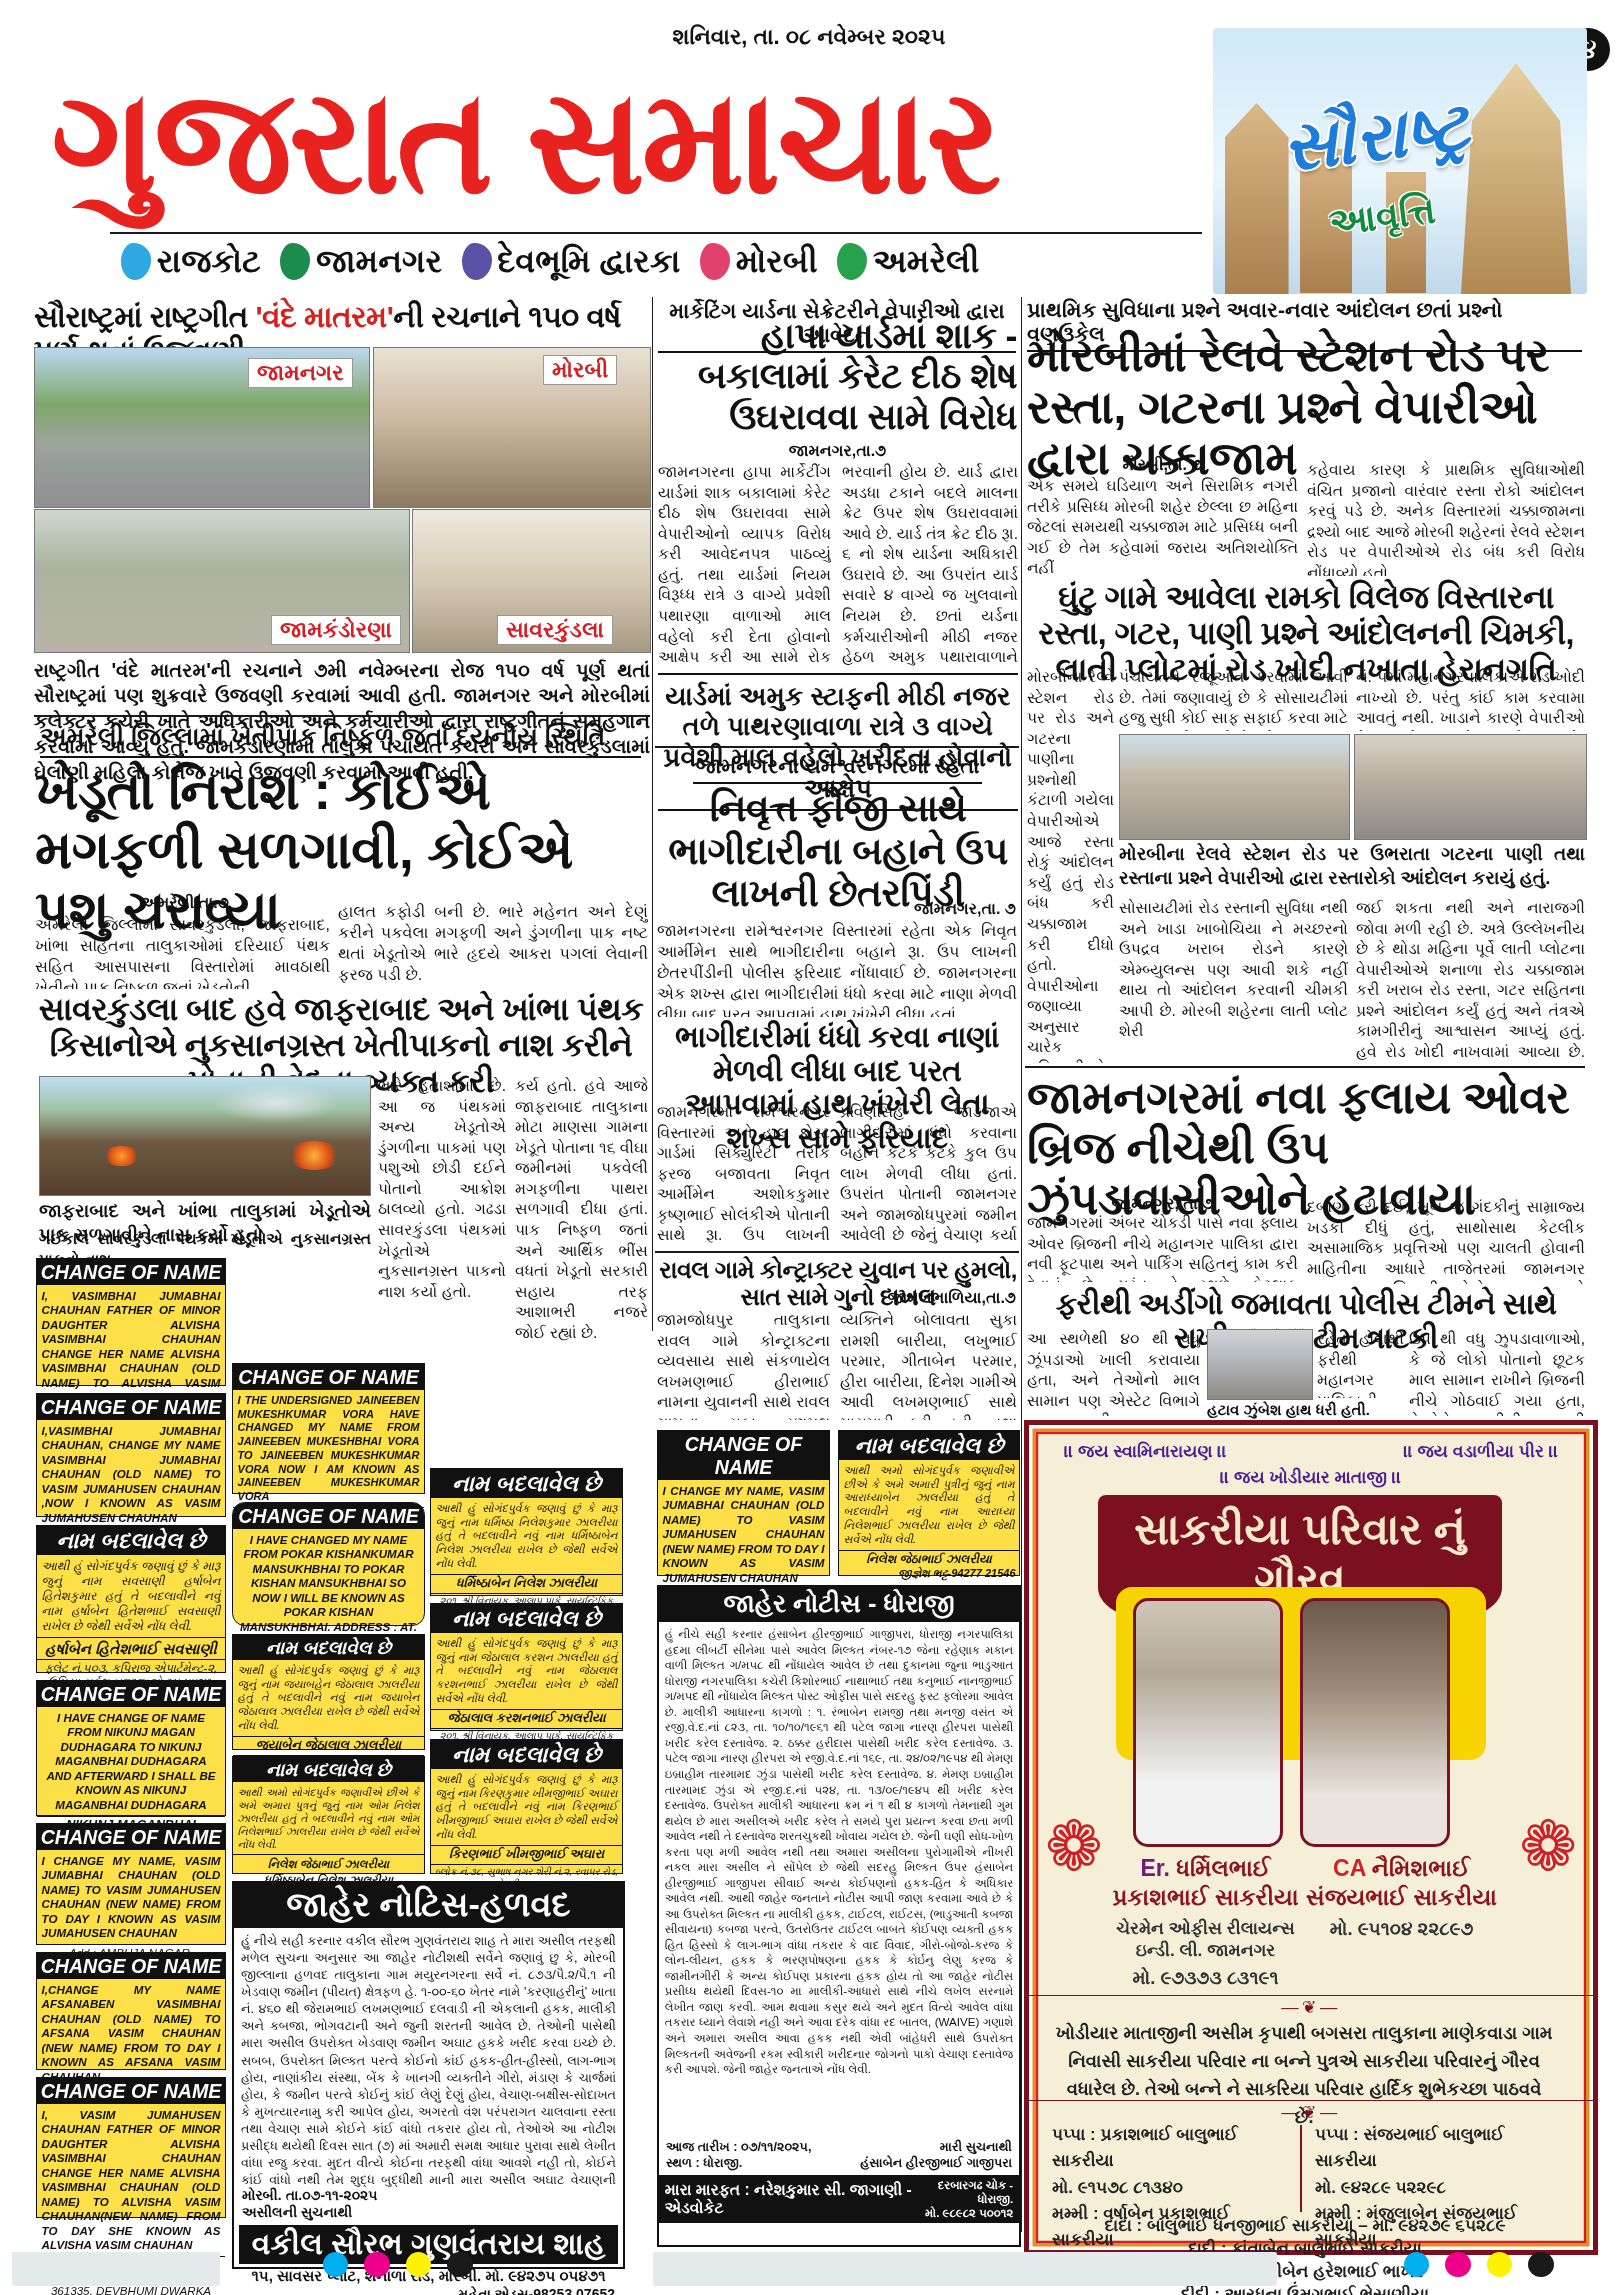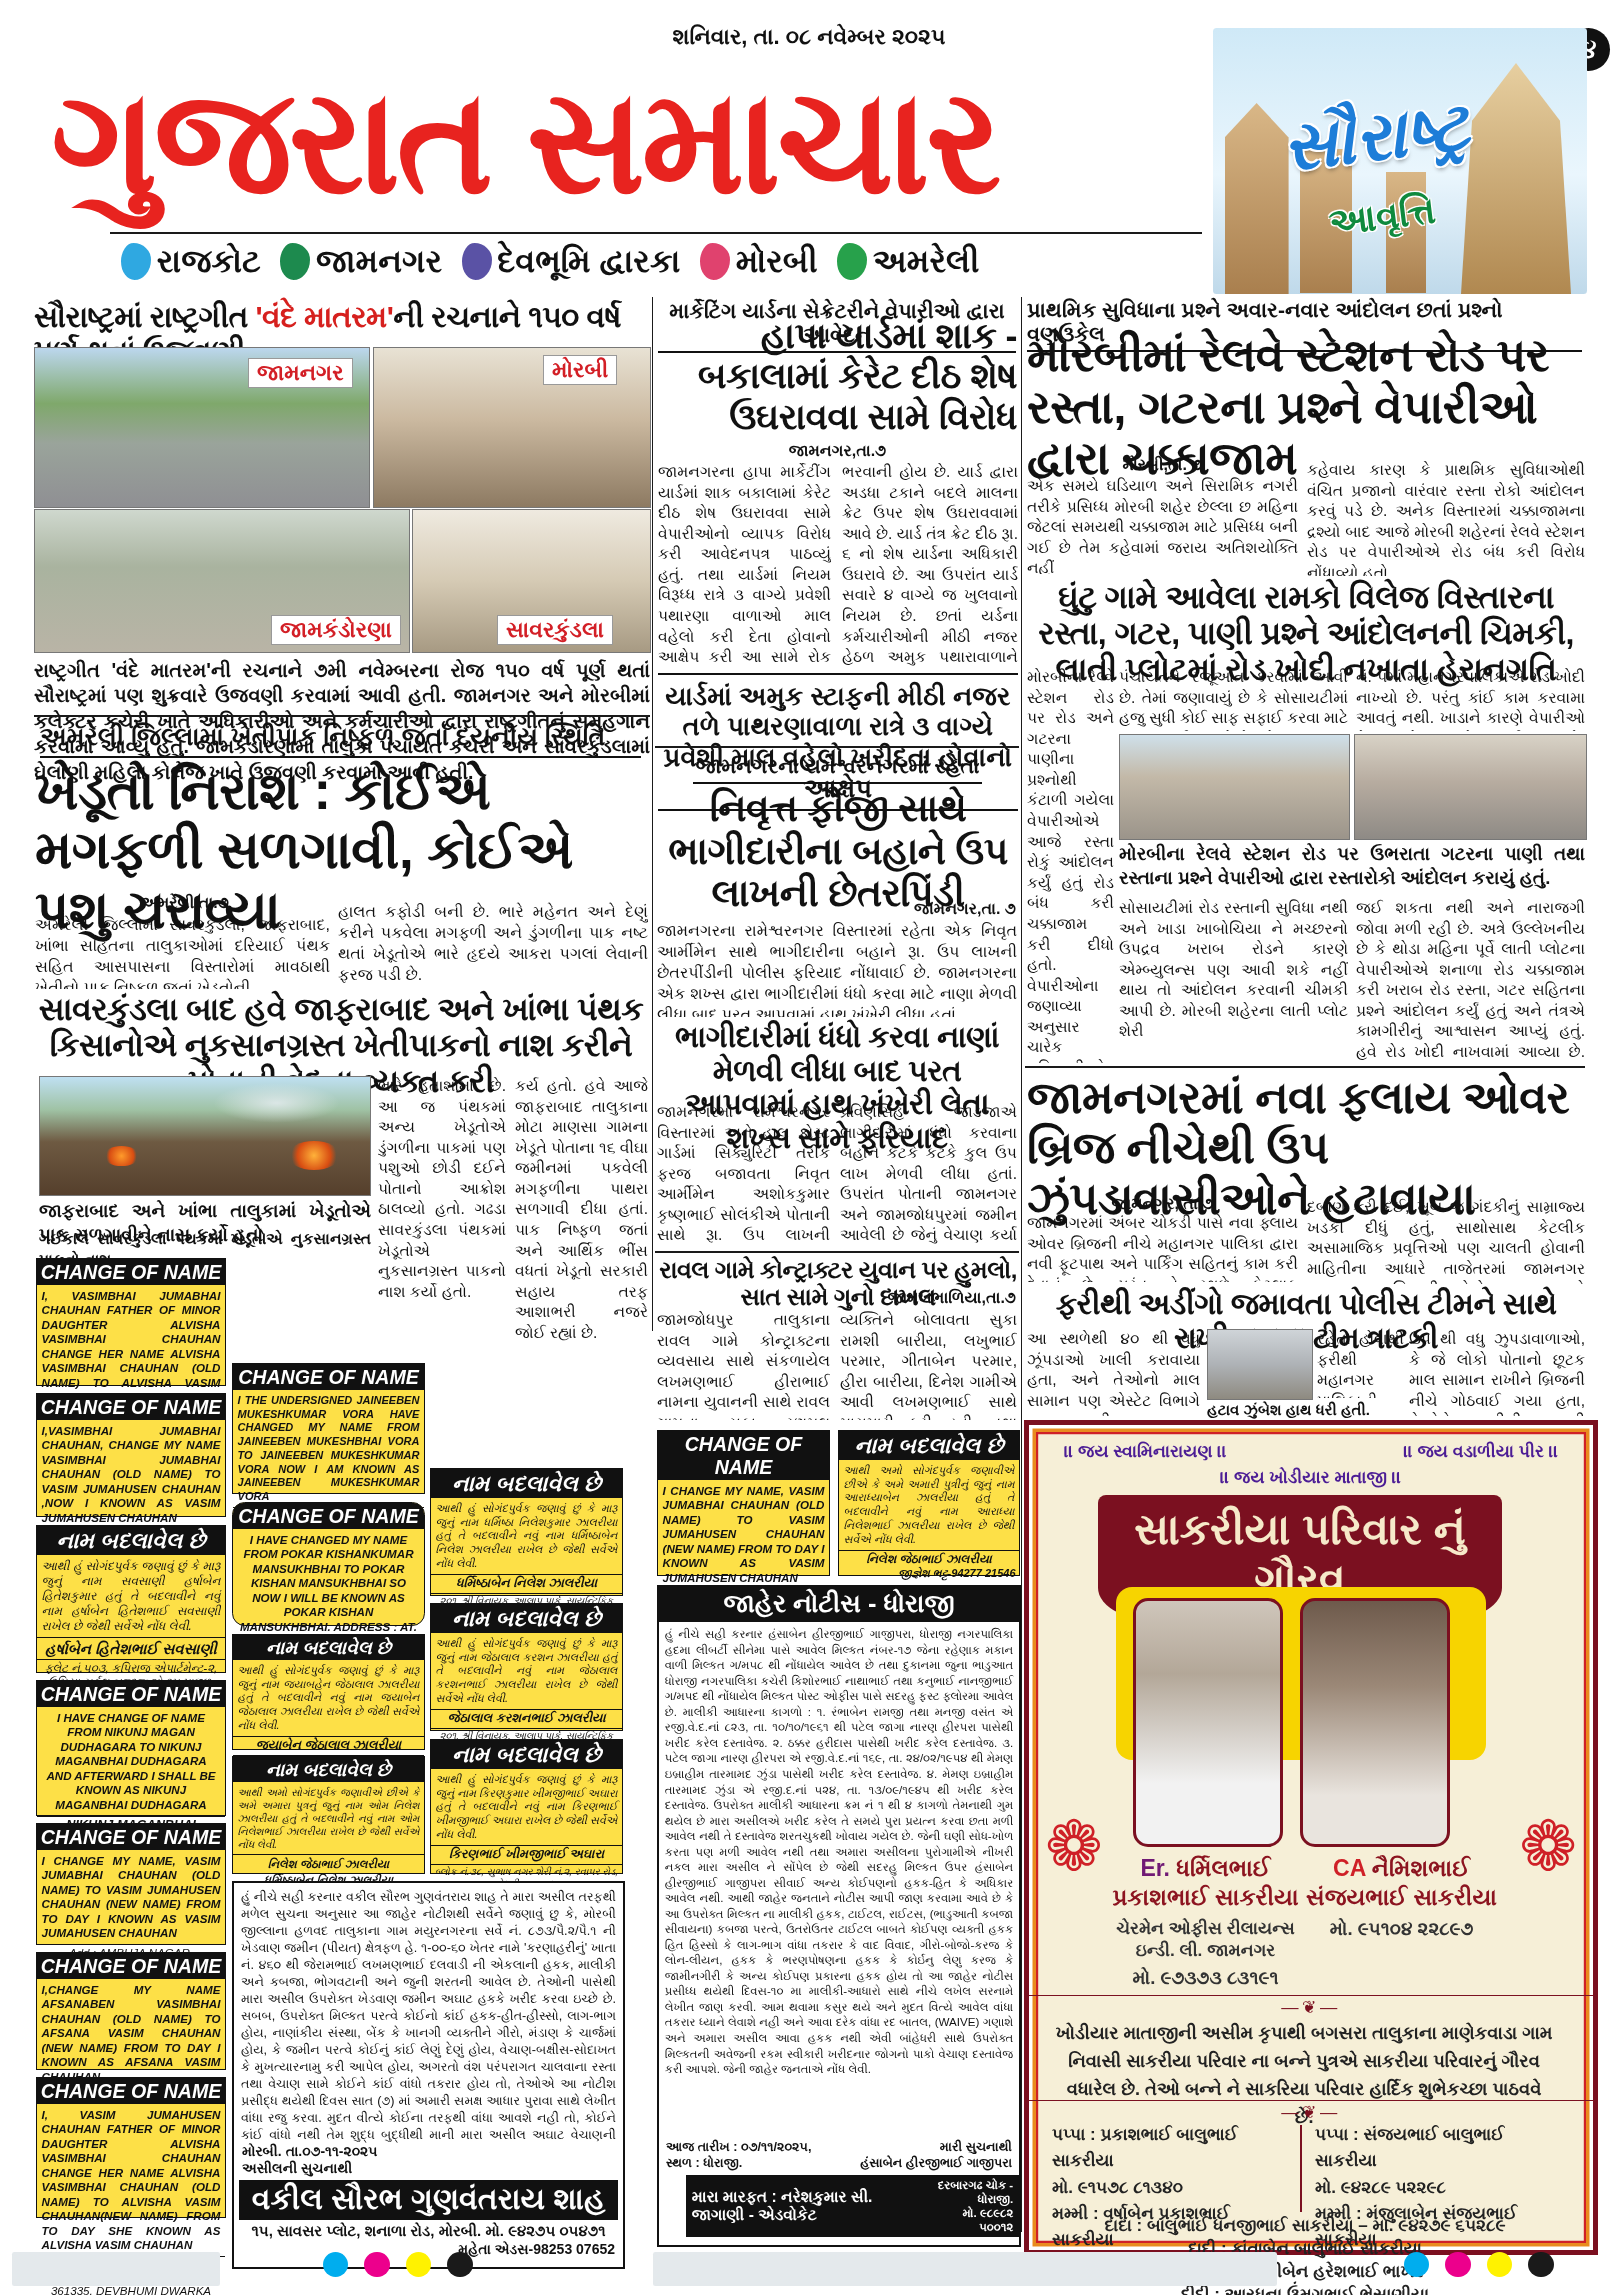--- a/index.html
+++ b/index.html
@@ -263,20 +263,21 @@
   </div>
   <div class="cbox" style="left:430px;top:1739px;width:191px;height:133px;">
     <div class="hd gu">નામ બદલાવેલ છે</div>
     <div class="bd light" style="font-size:11px;">આથી હું સોગંદપુર્વક જણાવું છું કે મારૂ જુનું નામ કિરણકુમાર ખીમજીભાઈ અઘારા હતું તે બદલાવીને નવું નામ કિરણભાઈ ખીમજીભાઈ અઘારા રાખેલ છે જેથી સર્વેએ નોંધ લેવી.</div>
     <div class="sg" style="font-size:12.7px;">કિરણભાઈ ખીમજીભાઈ અઘારા</div>
     <div class="ad1" style="font-size:9.8px;">બ્લોક નં.૩૮, સુભાષ નગર શેરી નં.૨, રવાપર રોડ, મોરબી-૩૬૩૬૪૧.</div>
     <div class="agent">જીજ્ઞેશ ભટ્ટ-94277 21546</div>
   </div>
 
   <div class="abs" style="left:232px;top:1881px;width:389px;height:384px;border:2.3px solid #111;background:#fff;">
+    <div class="notice-head" style="font-size:34px;padding:2.3px 0;">જાહેર નોટિસ-હળવદ</div>
     <div class="legal" style="padding:5.8px 7px;height:248px;overflow:hidden;">હું નીચે સહી કરનાર વકીલ સૌરભ ગુણવંતરાય શાહ તે મારા અસીલ તરફથી મળેલ સુચના અનુસાર આ જાહેર નોટીશથી સર્વેને જણાવું છુ કે, મોરબી જીલ્લાના હળવદ તાલુકાના ગામ મયુરનગરના સર્વે નં. ૮૭૩/પૈ.૨/પૈ.૧ ની ખેડવાણ જમીન (પીયત) ક્ષેત્રફળ હે. ૧-૦૦-૬૦ ખેતર નામે 'કરણાહરીનું' ખાતા નં. ૪૬૦ થી જેરામભાઈ લખમણભાઈ દલવાડી ની એકલાની હકક, માલીકી અને કબજા, ભોગવટાની અને જુની શરતની આવેલ છે. તેઓની પાસેથી મારા અસીલ ઉપરોક્ત ખેડવાણ જમીન અઘાટ હકકે ખરીદ કરવા ઇચ્છે છે. સબબ, ઉપરોક્ત મિલ્કત પરત્વે કોઈનો કાંઈ હકક-હીત-હીસ્સો, લાગ-ભાગ હોય, નાણાંકીય સંસ્થા, બેંક કે ખાનગી વ્યક્તીને ગીરો, મંડાણ કે ચાર્જમાં હોય, કે જમીન પરત્વે કોઈનું કાંઈ લેણું દેણું હોય, વેચાણ-બક્ષીસ-સોદાખત કે મુખત્યારનામુ કરી આપેલ હોય, અગરતો વંશ પરંપરાગત ચાલવાના રસ્તા તથા વેચાણ સામે કોઈને કાંઈ વાંધો તકરાર હોય તો, તેઓએ આ નોટીશ પ્રસીદ્ધ થયેથી દિવસ સાત (૭) માં અમારી સમક્ષ આધાર પુરાવા સાથે લેખીત વાંધા રજુ કરવા. મુદત વીત્યે કોઈના તરફથી વાંધા આવશે નહી તો, કોઈને કાંઈ વાંધો નથી તેમ શુદ્ધ બુદ્ધીથી માની મારા અસીલ અઘાટ વેચાણની કાર્યવાહી પુર્ણ કરી ખેડવાણ જમીનનો કબજો સંભાળી લેશે, ત્યારબાદ કોઈના વાંધા તકરાર ચાલશે નહી. જેની સર્વેએ નોંધ લેવી.</div>
     <div style="display:flex;justify-content:space-between;font-weight:bold;font-size:14px;padding:0 8px;flex-direction:column;">
       <span>મોરબી. તા.૦૭-૧૧-૨૦૨૫</span>
       <span>અસીલની સુચનાથી</span>
     </div>
     <div class="notice-head" style="font-size:30px;margin:3.5px 4.6px 0;padding:2.3px 0;">વકીલ સૌરભ ગુણવંતરાય શાહ</div>
     <div style="text-align:center;font-weight:bold;font-size:15px;padding-top:2.3px;">૧૫, સાવસર પ્લોટ, શનાળા રોડ, મોરબી. મો. ૯૪૨૭૫ ૦૫૪૭૧</div>
     <div style="text-align:right;font-weight:bold;font-size:14px;padding:1.2px 8px 0;">મહેતા એડસ-98253 07652</div>
   </div>
 
@@ -296,21 +297,21 @@
     <div class="notice-head" style="font-size:25.4px;padding:2.3px 0;text-align:center;">જાહેર નોટીસ - ધોરાજી</div>
     <div class="legal" style="padding:4.6px 5.8px;height:508px;overflow:hidden;font-size:11.6px;">હું નીચે સહી કરનાર હંસાબેન હીરજીભાઈ ગાજીપરા, ધોરાજી નગરપાલિકા હદમા લીબર્ટી સીનેમા પાસે આવેલ મિલ્કત નંબર-૧૭ જેના રહેણાક મકાન વાળી મિલ્કત ગ/મ૫૮ થી નોંધાયેલ આવેલ છે તથા દુકાનમા જુના ભાડુઆત ધોરાજી નગરપાલિકા કચેરી કિશોરભાઈ નાથાભાઈ તથા કનુભાઈ નાનજીભાઈ ગ/મ૫દ થી નોંધાયેલ મિલ્કત પોસ્ટ ઓફીસ પાસે સદરહુ ફસ્ટ ફ્લોરમા આવેલ છે. માલીકી આધારના કાગળો : ૧. રંભાબેન રામજી તથા મનજી વસંત એ રજી.વે.દ.નાં ૮૨૩, તા. ૧૦/૧૦/૧૯૬૧ થી પટેલ જાગા નારણ હીરપરા પાસેથી ખરીદ કરેલ દસ્તાવેજ. ૨. ઠક્કર હરીદાસ પાસેથી ખરીદ કરેલ દસ્તાવેજ. ૩. પટેલ જાગા નારણ હીરપરા એ રજી.વે.દ.નાં ૧૬૯, તા. ૨૪/૦૨/૧૯૫૪ થી મેમણ ઇબ્રાહીમ તારમામદ ઝુંડા પાસેથી ખરીદ કરેલ દસ્તાવેજ. ૪. મેમણ ઇબ્રાહીમ તારમામદ ઝુંડા એ રજી.દ.નાં ૫૨૪, તા. ૧૩/૦૯/૧૯૪૫ થી ખરીદ કરેલ દસ્તાવેજ. ઉપરોક્ત માલીકી આધારના ક્રમ નં ૧ થી ૪ કાગળો તેમનાથી ગુમ થયેલ છે મારા અસીલએ ખરીદ કરેલ તે સમયે પુરા પ્રયત્ન કરવા છતા મળી આવેલ નથી તે દસ્તાવેજ શરતચુકથી ખોવાય ગયેલ છે. જેની ઘણી સોધ-ખોળ કરતા પણ મળી આવેલ નથી તથા અમારા અસીલના પુરોગામીએ નીખરી નકલ મારા અસીલ ને સોંપેલ છે જેથી સદરહુ મિલ્કત ઉપર હંસાબેન હીરજીભાઈ ગાજીપરા સીવાઈ અન્ય કોઈપણનો હકક-હિત કે અધિકાર આવેલ નથી. આથી જાહેર જનતાને નોટીસ આપી જાણ કરવામા આવે છે કે આ ઉપરોક્ત મિલ્કત ના માલીકી હકક, ટાઈટલ, રાઈટસ, (ભાડુઆતી કબજા સીવાયના) કબજા પરત્વે, ઉતરોઉતર ટાઈટલ બાબતે કોઈપણ વ્યક્તી હકક હિત હિસ્સો કે લાગ-ભાગ વાંધા તકરાર કે વાદ વિવાદ, ગીરો-બોજો-કરજ કે લોન-લીયન, હકક કે ભરણપોષણના હકક કે કોર્ઇનુ લેણુ કરજ કે જામીનગીરી કે અન્ય કોઈપણ પ્રકારના હકક હોય તો આ જાહેર નોટીસ પ્રસીધ્ધ થયેથી દિવસ-૧૦ મા માલીકી-આધારો સાથે નીચે લખેલ સરનામે લેખીત જાણ કરવી. આમ થવામા કસુર થયે અને મુદત વિત્યે આવેલ વાંધા તકરાર ધ્યાને લેવાશે નહી અને આવા દરેક વાંધા રદ બાતલ, (WAIVE) ગણાશે અને અમારા અસીલ આવા હકક નથી એવી બાંહેધરી સાથે ઉપરોક્ત મિલ્કતની અવેજની રકમ સ્વીકારી ખરીદનાર જોગનો પાકો વેચાણ દસ્તાવેજ કરી આપશે. જેની જાહેર જનતાએ નોંધ લેવી.</div>
     <div style="display:flex;justify-content:space-between;font-weight:bold;font-size:12.7px;padding:1.2px 7px;">
       <span>આજ તારીખ : ૦૭/૧૧/૨૦૨૫,</span>
       <span>મારી સુચનાથી</span>
     </div>
     <div style="display:flex;justify-content:space-between;font-weight:bold;font-size:12.7px;padding:0 7px;">
       <span>સ્થળ : ધોરાજી.</span>
       <span>હંસાબેન હીરજીભાઈ ગાજીપરા</span>
     </div>
-    <div class="barfoot" style="margin-top:3.5px;padding:3.5px 5.8px;margin-left:27px;">
+    <div class="barfoot" style="margin-top:3.5px;padding:3.5px 5.8px;">
       <span style="font-size:15.6px;">મારા મારફત : નરેશકુમાર સી. જાગાણી - એડવોકેટ</span>
       <span style="text-align:right;font-size:11.6px;line-height:1.2;">
         <span style="display:block;">દરબારગઢ ચોક - ધોરાજી.</span>
         <span style="display:block;">મો. ૯૮૯૮૨ ૫૦૦૧૨</span>
       </span>
     </div>
   </div>
 
   <div class="sak" style="left:1024px;top:1420px;width:564px;height:825px;">
     <div class="abs jai" style="left:35px;top:16px;">।। જય સ્વામિનારાયણ ।।</div>

